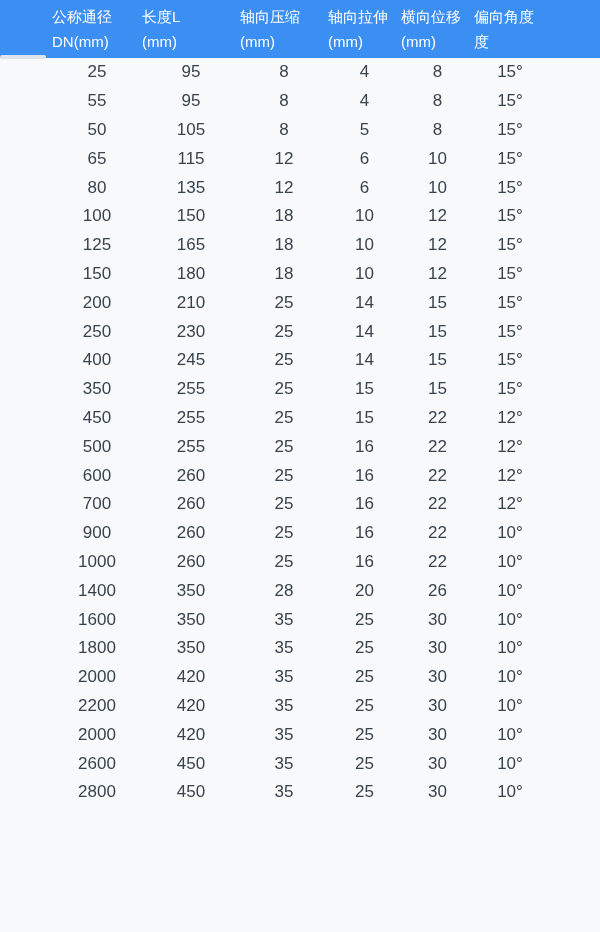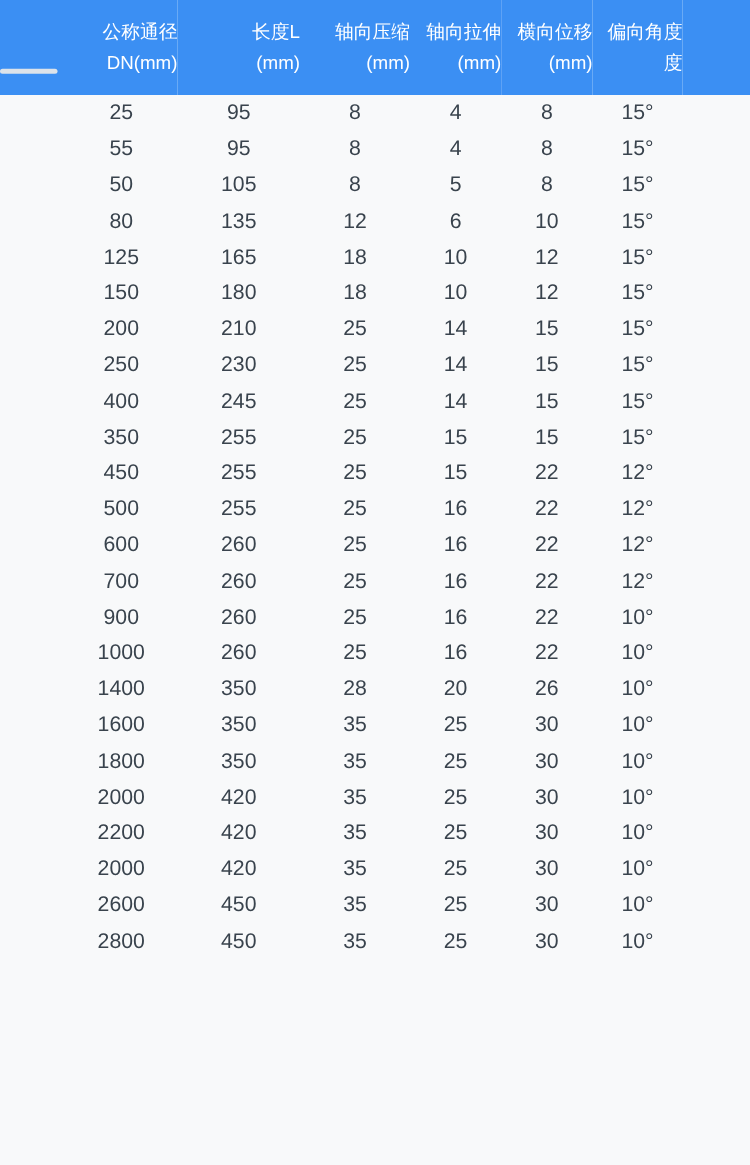--- a/index.html
+++ b/index.html
@@ -21,23 +21,23 @@
   table{
     width:600px;
     border-collapse:collapse;
     table-layout:fixed;
   }
   thead th{
     background:var(--header-bg);
     color:var(--header-text);
     font-weight:400;
     font-size:15px;
-    height:76px;
+    height:58px;
     padding:0;
-    text-align:right;
+    text-align:left;
     vertical-align:middle;
   }
   .th-line{line-height:25px;height:25px;}
   tbody td{
     text-align:center;
     font-size:17px;
     color:var(--cell-text);
     height:28.8px;
     padding:0;
     vertical-align:middle;
@@ -126,25 +126,45 @@
         <td>50</td>
         <td>105</td>
         <td>8</td>
         <td>5</td>
         <td>8</td>
         <td>15°</td>
         <td></td>
       </tr>
       <tr>
         <td></td>
+        <td>65</td>
+        <td>115</td>
+        <td>12</td>
+        <td>6</td>
+        <td>10</td>
+        <td>15°</td>
+        <td></td>
+      </tr>
+      <tr>
+        <td></td>
         <td>80</td>
         <td>135</td>
         <td>12</td>
         <td>6</td>
         <td>10</td>
+        <td>15°</td>
+        <td></td>
+      </tr>
+      <tr>
+        <td></td>
+        <td>100</td>
+        <td>150</td>
+        <td>18</td>
+        <td>10</td>
+        <td>12</td>
         <td>15°</td>
         <td></td>
       </tr>
       <tr>
         <td></td>
         <td>125</td>
         <td>165</td>
         <td>18</td>
         <td>10</td>
         <td>12</td>

